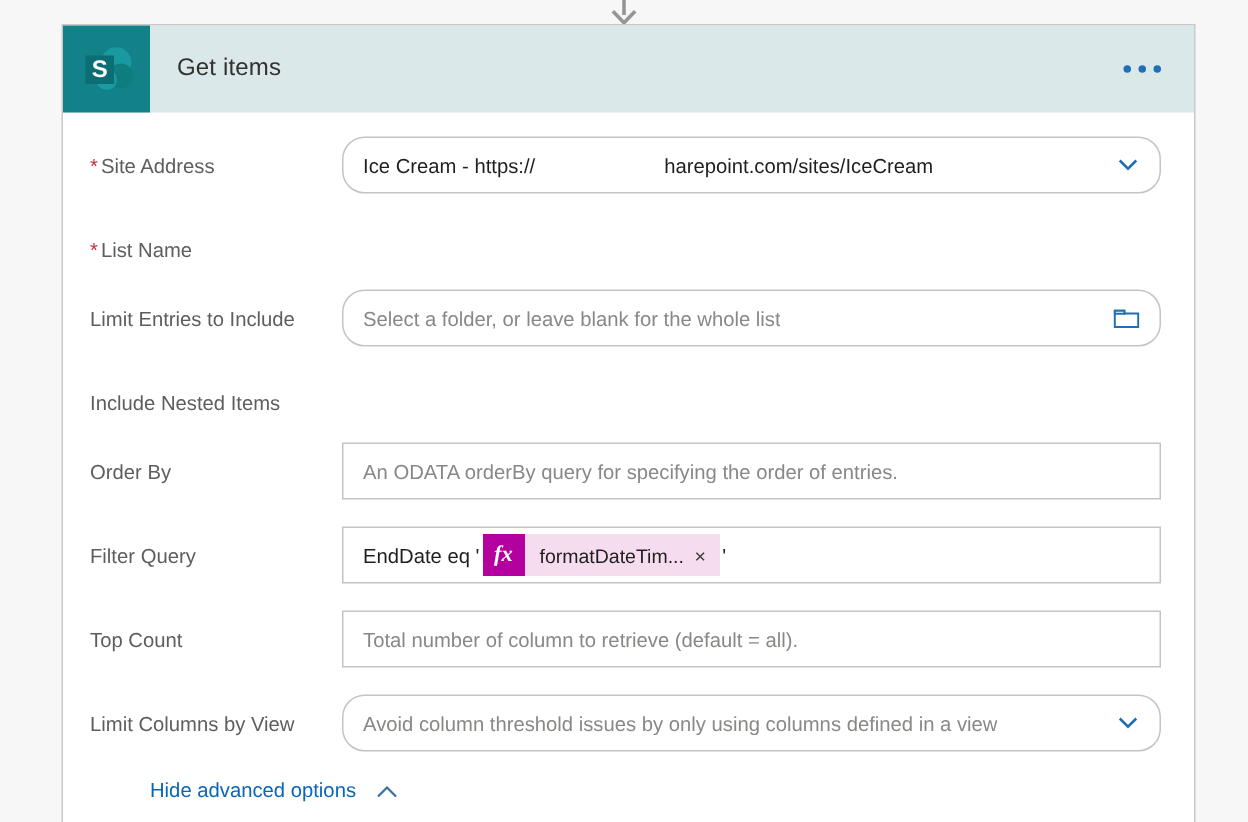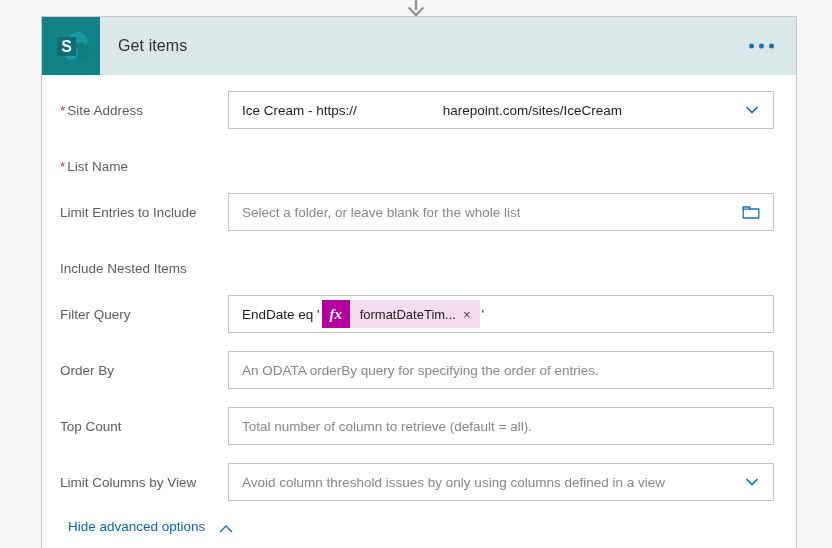--- a/index.html
+++ b/index.html
@@ -106,21 +106,21 @@
     min-height: 38px;
     border: 1px solid #c4c4c4;
     background: #ffffff;
     box-sizing: border-box;
     display: flex;
     align-items: center;
     padding: 0 40px 0 13px;
     cursor: text;
   }
   .field-control.has-chevron,
-  .field-control.has-folder { cursor: pointer; }
+  .field-control.has-folder { cursor: pointer; border-radius: 15px; }
 
   .field-text {
     font-size: 13.5px;
     color: #201f1e;
     white-space: nowrap;
     overflow: hidden;
   }
   .field-text.placeholder { color: #8a8886; }
 
   .chevron {
@@ -198,20 +198,21 @@
 
   
   .adv-row {
     margin-top: 16px;
     padding-left: 8px;
     display: flex;
     align-items: center;
     gap: 12px;
     cursor: pointer;
     width: max-content;
+    margin-left: 32px;
   }
   .adv-label {
     font-size: 13.5px;
     color: #0a65b8;
   }
   .adv-chevron { width: 18px; height: 12px; }
 </style>
 </head>
 <body>
 
@@ -274,45 +275,45 @@
           <svg width="18" height="16" viewBox="0 0 18 16">
             <path d="M1.2 3.2 H7.6 V5 H16.8 V14 H1.2 Z" stroke="#1f6fb8" stroke-width="1.3" fill="#ffffff"></path>
             <path d="M1.2 3.2 H7.6 V5.2 H1.2 Z" stroke="#1f6fb8" stroke-width="1.3" fill="#ffffff"></path>
           </svg>
         </span>
       </div>
     </div>
 
     <div class="field-row">
       <div class="field-label">Include Nested Items</div>
+    </div>
+
+    <div class="field-row">
+      <div class="field-label">Order By</div>
+      <div class="field-control">
+        <span class="field-text placeholder">An ODATA orderBy query for specifying the order of entries.</span>
+      </div>
     </div>
 
     <div class="field-row">
       <div class="field-label">Filter Query</div>
       <div class="field-control">
         <span class="filter-inner">
           <span>EndDate eq '</span>
           <span class="token">
             <span class="token-fx">fx</span>
             <span class="token-label">formatDateTim...</span>
             <span class="token-x">×</span>
           </span>
           <span>'</span>
         </span>
       </div>
     </div>
 
     <div class="field-row">
-      <div class="field-label">Order By</div>
-      <div class="field-control">
-        <span class="field-text placeholder">An ODATA orderBy query for specifying the order of entries.</span>
-      </div>
-    </div>
-
-    <div class="field-row">
       <div class="field-label">Top Count</div>
       <div class="field-control">
         <span class="field-text placeholder">Total number of column to retrieve (default = all).</span>
       </div>
     </div>
 
     <div class="field-row">
       <div class="field-label">Limit Columns by View</div>
       <div class="field-control has-chevron">
         <span class="field-text placeholder">Avoid column threshold issues by only using columns defined in a view</span>

